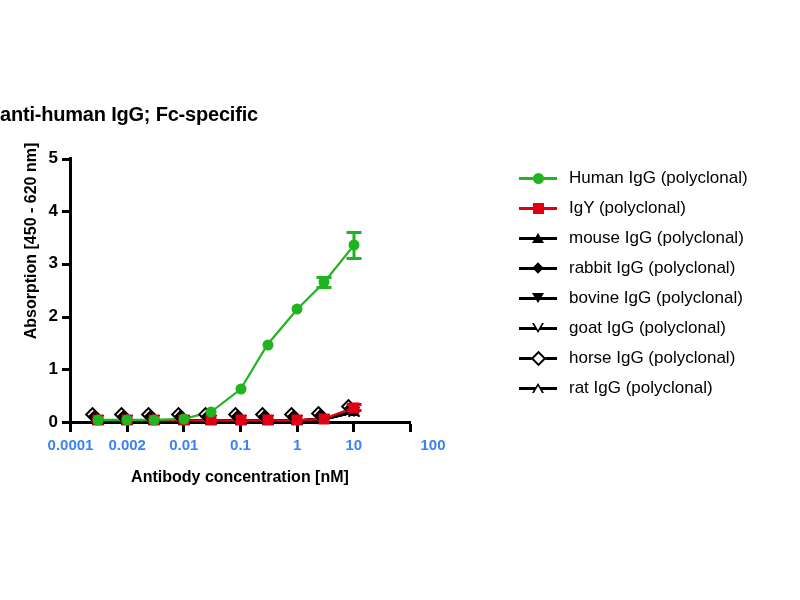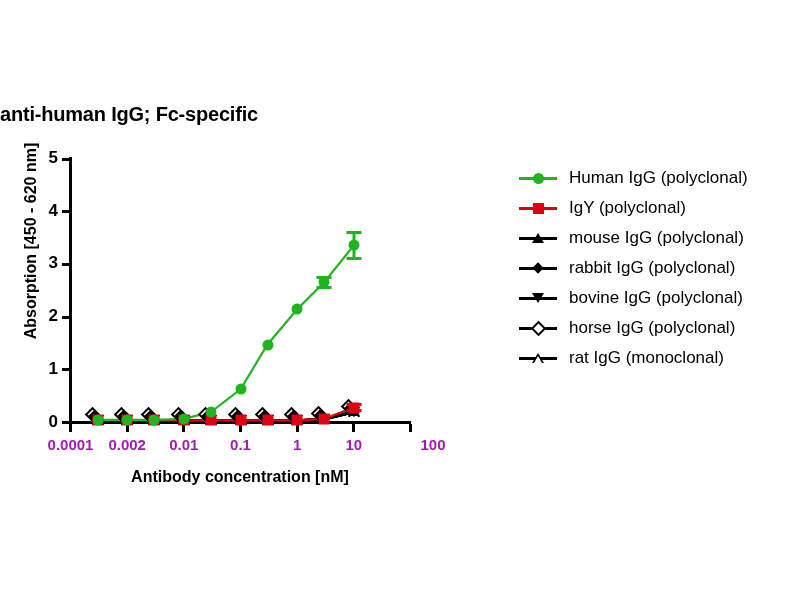--- a/index.html
+++ b/index.html
@@ -22,21 +22,21 @@
 
   .ytick{position:absolute;left:62px;width:8px;height:3px;background:#000;}
   .ytick-label{
     position:absolute;right:790px;
     font-size:17px;font-weight:bold;color:#000;
     text-align:right;width:26px;
   }
   .xtick{position:absolute;top:424px;width:3px;height:8px;background:#000;}
   .xtick-label{
     position:absolute;top:436px;
-    font-size:15px;font-weight:bold;color:#a21caf;
+    font-size:15px;font-weight:bold;color:#3b82f6;
     text-align:center;white-space:nowrap;transform:translateX(-50%);
   }
 
   .y-axis-title{
     position:absolute;left:-84px;top:232px;width:230px;
     font-size:16px;font-weight:bold;color:#000;
     transform:rotate(-90deg);transform-origin:center center;
     text-align:center;white-space:nowrap;
   }
   .x-axis-title{
@@ -404,26 +404,33 @@
       <div class="legend-row">
         <div class="legend-key">
           <div class="kline" style="background: rgb(0, 0, 0);"></div>
           <div class="pt-tri-down kmark" style="border-top-color: rgb(0, 0, 0); transform: none;"></div>
         </div>
         <div class="legend-label">bovine IgG (polyclonal)</div>
       </div>
       <div class="legend-row">
         <div class="legend-key">
           <div class="kline" style="background: rgb(0, 0, 0);"></div>
+          <div class="pt-tri-down-open kmark" style="border-top-color: rgb(0, 0, 0); transform: none;"></div>
+        </div>
+        <div class="legend-label">goat IgG (polyclonal)</div>
+      </div>
+      <div class="legend-row">
+        <div class="legend-key">
+          <div class="kline" style="background: rgb(0, 0, 0);"></div>
           <div class="pt-diamond-open kmark" style="border-color: rgb(0, 0, 0); transform: rotate(45deg);"></div>
         </div>
         <div class="legend-label">horse IgG (polyclonal)</div>
       </div>
       <div class="legend-row">
         <div class="legend-key">
           <div class="kline" style="background: rgb(0, 0, 0);"></div>
           <div class="pt-tri-up-open kmark" style="border-bottom-color: rgb(0, 0, 0); transform: none;"></div>
         </div>
-        <div class="legend-label">rat IgG (monoclonal)</div>
+        <div class="legend-label">rat IgG (polyclonal)</div>
       </div>
     </div>
 
 </div>
 
 </body></html>

